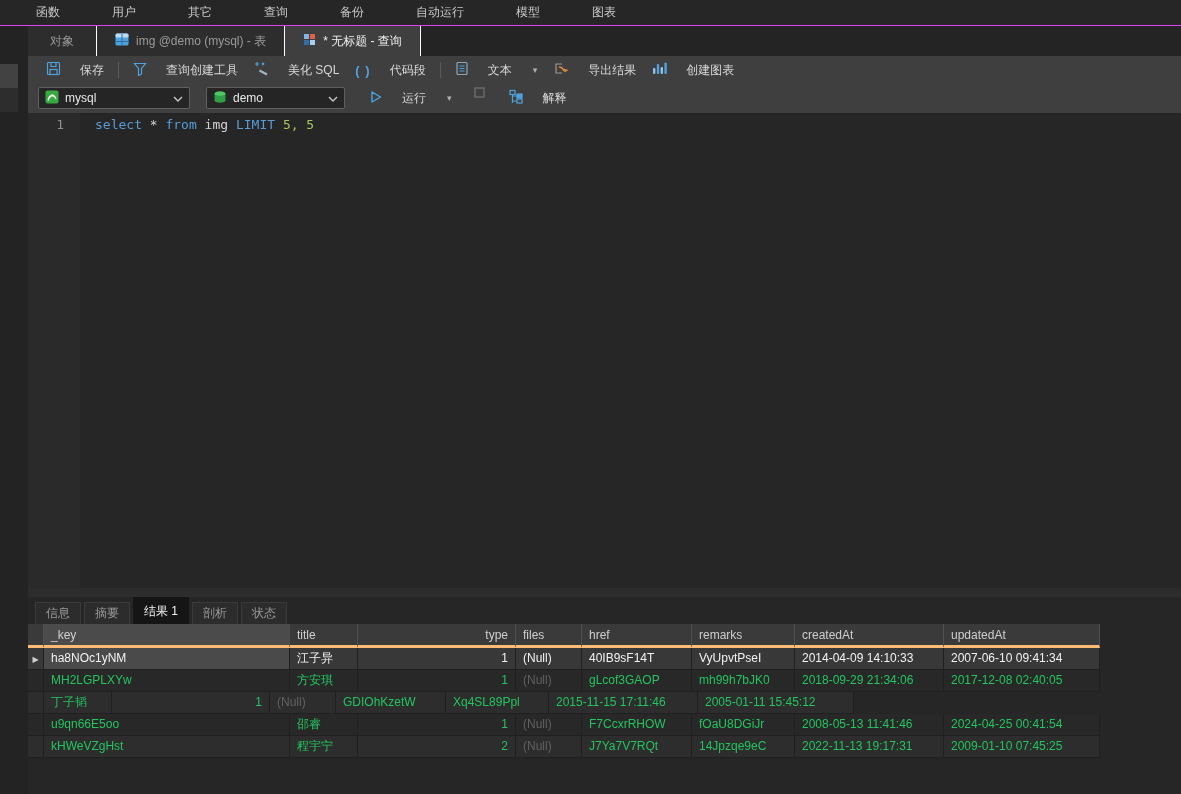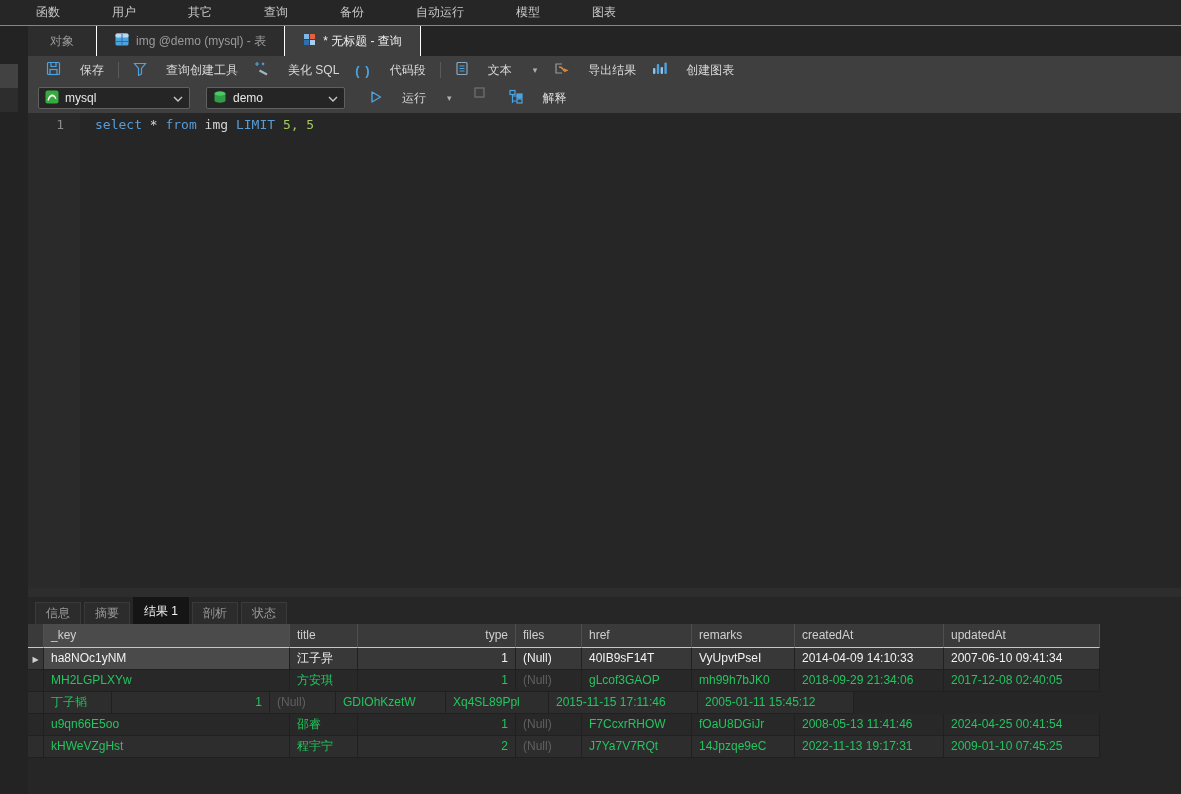--- a/index.html
+++ b/index.html
@@ -55,21 +55,21 @@
   .rtab { display:flex; align-items:center; justify-content:center; height:22px; min-width:44px; padding:0 10px;
           background:#2c2c2c; border:1px solid #3a3a3a; border-bottom:none; color:#9a9a9a; margin-right:3px; white-space:nowrap; }
   .rtab.active { height:27px; background:#151515; border-color:#151515; color:#f2f2f2; }
 
   
   .grid { position:absolute; left:28px; top:624px; width:1153px; height:170px; background:#262626; font-size:12px; }
   .grow { display:flex; height:22px; }
   .grow.head { height:24px; }
   .cell { flex:none; padding:0 7px; line-height:21px; white-space:nowrap; overflow:hidden;
           border-right:1px solid #202020; border-bottom:1px solid #202020; color:#22c55e; }
-  .head .cell { background:#3a3a3a; color:#cfcfcf; border-right:1px solid #4f4f4f; border-bottom:1px solid #fdba74; line-height:23px; }
+  .head .cell { background:#3a3a3a; color:#cfcfcf; border-right:1px solid #4f4f4f; border-bottom:3px solid #fdba74; line-height:23px; }
   .head .cell.c1 { background:#4b4b4b; }
   .c0 { width:16px; padding:0; text-align:center; }
   .c1 { width:246px; } .c2 { width:68px; } .c3 { width:158px; text-align:right; }
   .c4 { width:66px; } .c5 { width:110px; } .c6 { width:103px; } .c7 { width:149px; } .c8 { width:156px; }
   .grow.odd  .cell { background:#2d2d2d; }
   .grow.even .cell { background:#282828; }
   .grow.sel  .cell { background:#383838; color:#f2f2f2; }
   .grow.sel  .cell.c1 { background:#4a4a4a; }
   .cell.null { color:#606060; }
   .rowmark { font-size:8px; color:#d0d0d0; line-height:21px; }

